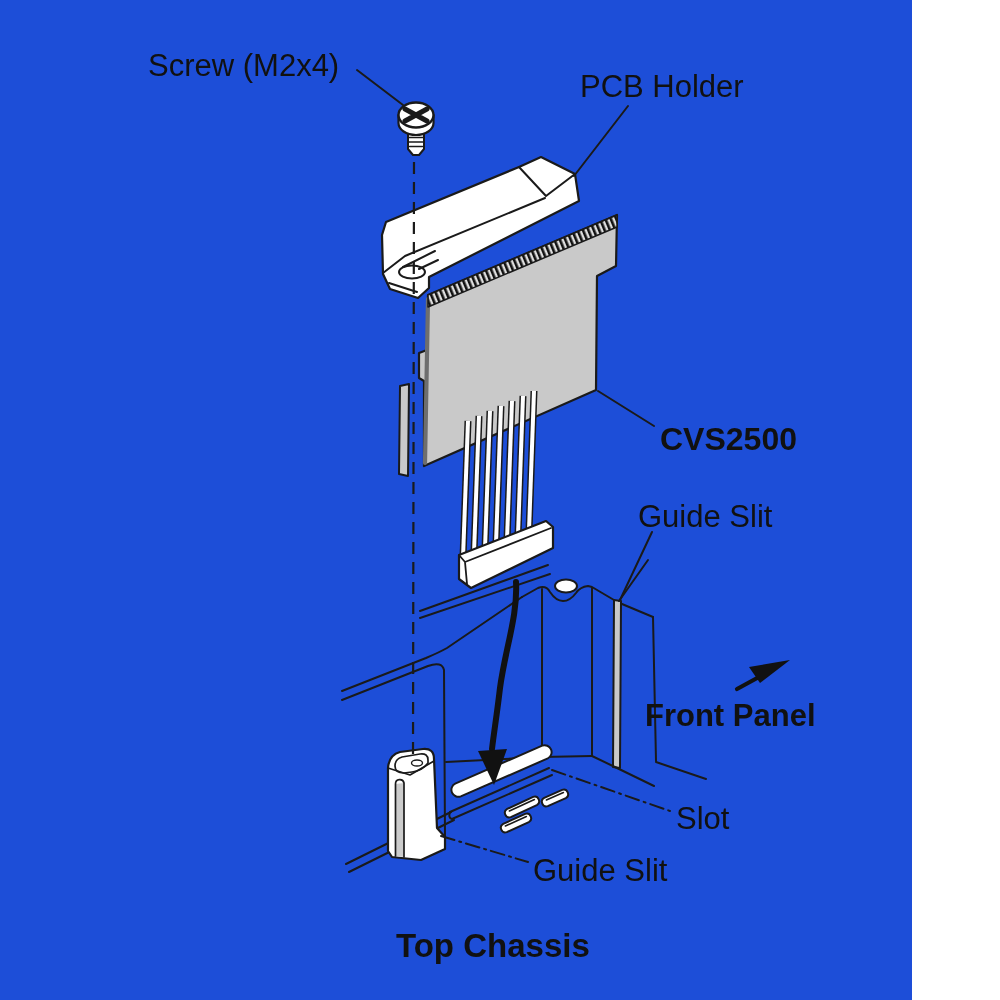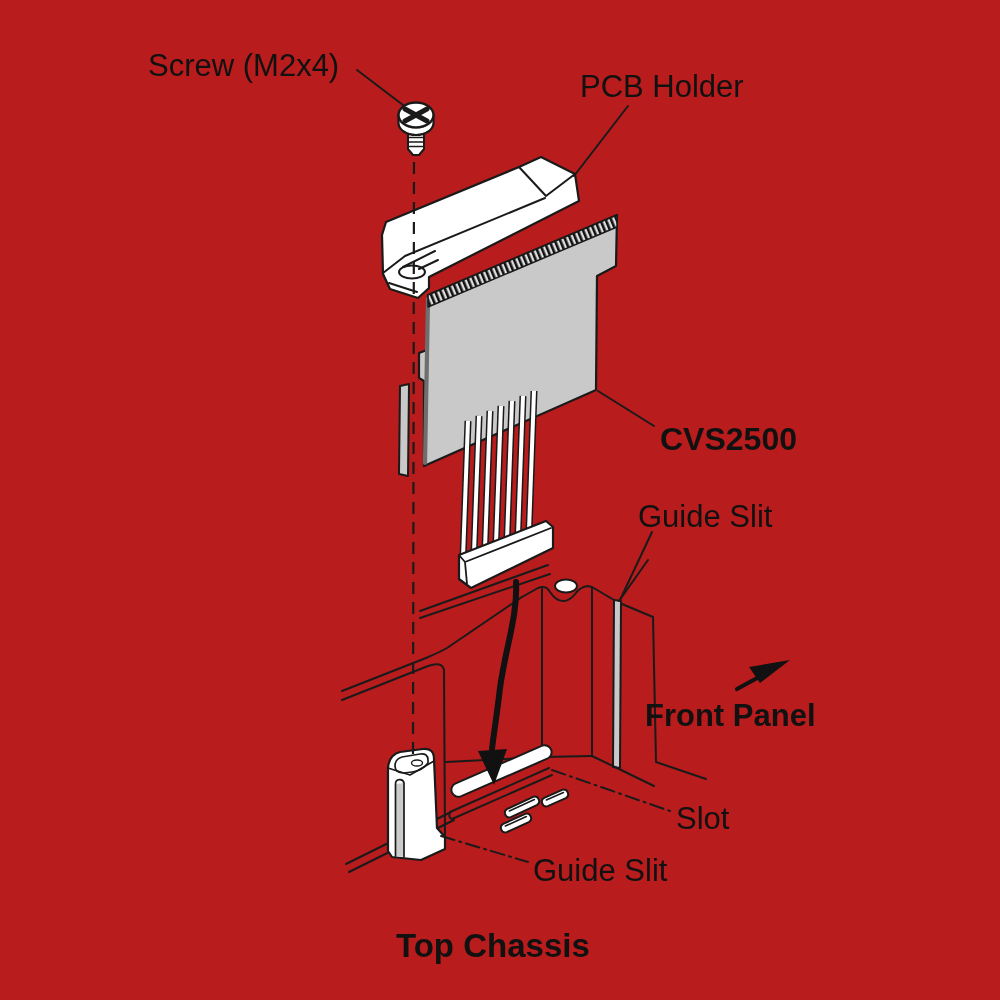--- a/index.html
+++ b/index.html
@@ -1,16 +1,16 @@
 <!DOCTYPE html>
 <html><head>
 <meta charset="utf-8">
 <style>
   html,body{margin:0;padding:0;background:#ffffff;}
-  .stage{width:1000px;height:1000px;position:relative;background:#b91c1c;overflow:hidden;}
+  .stage{width:912px;height:1000px;position:relative;background:#1d4ed8;overflow:hidden;}
   svg{display:block;}
   text{font-family:"Liberation Sans", sans-serif;fill:#111;}
   .lbl{font-size:31px;}
   .lbl-bold{font-weight:bold;}
   .t32{font-size:32px;}
   .t33{font-size:33px;}
 </style>
 </head>
 <body>
 

